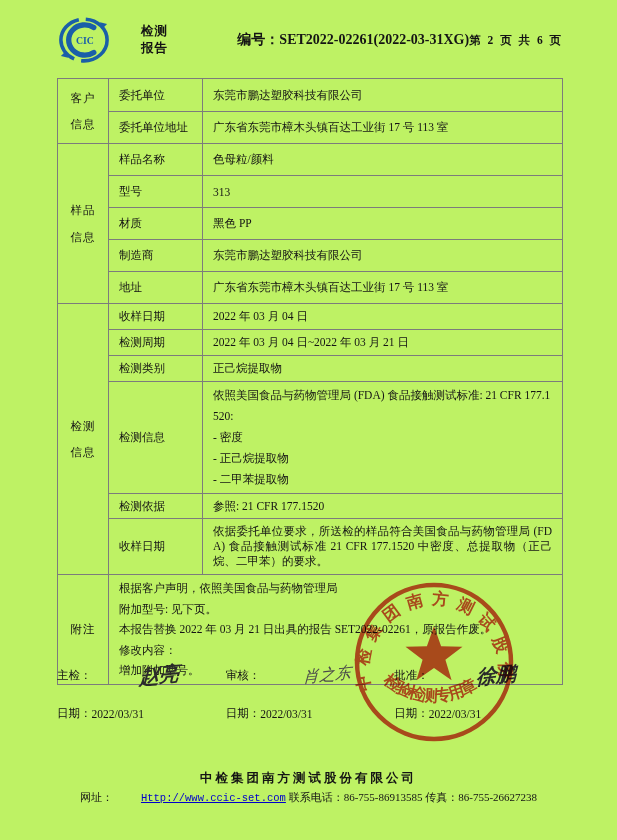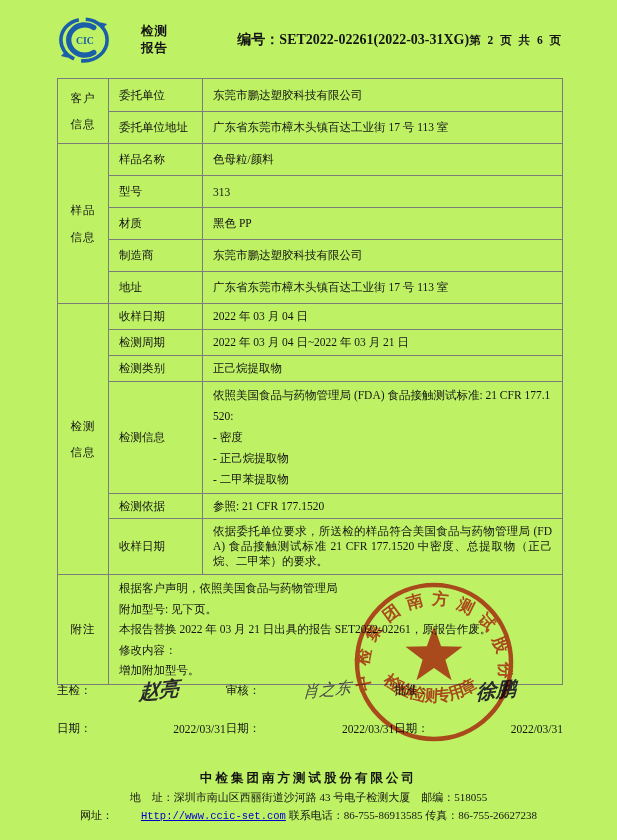--- a/index.html
+++ b/index.html
@@ -43,35 +43,35 @@
   tr.h27 { height: 26px; }
   tr.hItems { height: 88px; }
   tr.hBasis { height: 25px; }
   tr.hConc { height: 56px; }
   tr.hNotes { height: 92px; }
   .ml { line-height: 21px; }
   .conc { line-height: 15px; text-align: justify; }
   .notes-line { line-height: 20.5px; }
   
   .signs {
-    position: absolute; left: 57px; top: 671px; width: 506px;
+    position: absolute; left: 57px; top: 656px; width: 506px;
   }
   .sig-row, .date-row { display: flex; }
   .sig-col { flex: 1 1 33%; display: flex; align-items: center; }
   .sig-label, .date-label { font-size: 11.5px; white-space: nowrap; }
   .sig-name {
     flex: 1; text-align: center;
     font-size: 20px; font-style: italic; font-weight: bold;
     transform: rotate(-6deg) skewX(-8deg);
     color: #2a2a2a;
   }
   .sig-name.light { font-size: 16px; font-weight: normal; color: #4a4a4a; }
   .sig-row { height: 38px; }
   .date-row { margin-top: 12px; }
-  .date-val { flex: 1; text-align: right; font-size: 11.5px; }
+  .date-val { flex: 1; text-align: left; font-size: 11.5px; }
   
   .stamp {
     position: absolute; left: 350px; top: 578px;
     width: 168px; height: 168px;
     opacity: 0.88; mix-blend-mode: multiply;
     pointer-events: none;
   }
   
   .footer { position: absolute; left: 0; top: 770px; width: 617px; text-align: center; }
   .f-company { font-weight: bold; font-size: 12.5px; letter-spacing: 3px; }
@@ -229,21 +229,20 @@
       <textPath href="#ringPath" startOffset="0" textLength="332" lengthAdjust="spacing">中检集团南方测试股份有限公司</textPath>
     </text>
     <polygon points="84,48 91.1,68.3 112.5,68.7 95.4,81.7 101.6,102.3 84,90 66.4,102.3 72.6,81.7 55.5,68.7 76.9,68.3" fill="#de352b"></polygon>
     <text font-size="16" font-weight="bold" fill="#de352b" font-family="Liberation Serif, serif">
       <textPath href="#bannerPath" startOffset="0" textLength="102" lengthAdjust="spacing">检验检测专用章</textPath>
     </text>
   </svg>
 
   <div class="footer">
     <div class="f-company">中检集团南方测试股份有限公司</div>
-    <div class="f-line">地　址：深圳市南山区西丽街道沙河路 43 号电子检测大厦　邮编：518055</div>
     <div class="f-line">
       <span>网址：</span><span class="f-link">Http://www.ccic-set.com</span>
       <span>联系电话：86-755-86913585</span>
       <span>传真：86-755-26627238</span>
     </div>
   </div>
 
 </div>
 
 </body></html>

